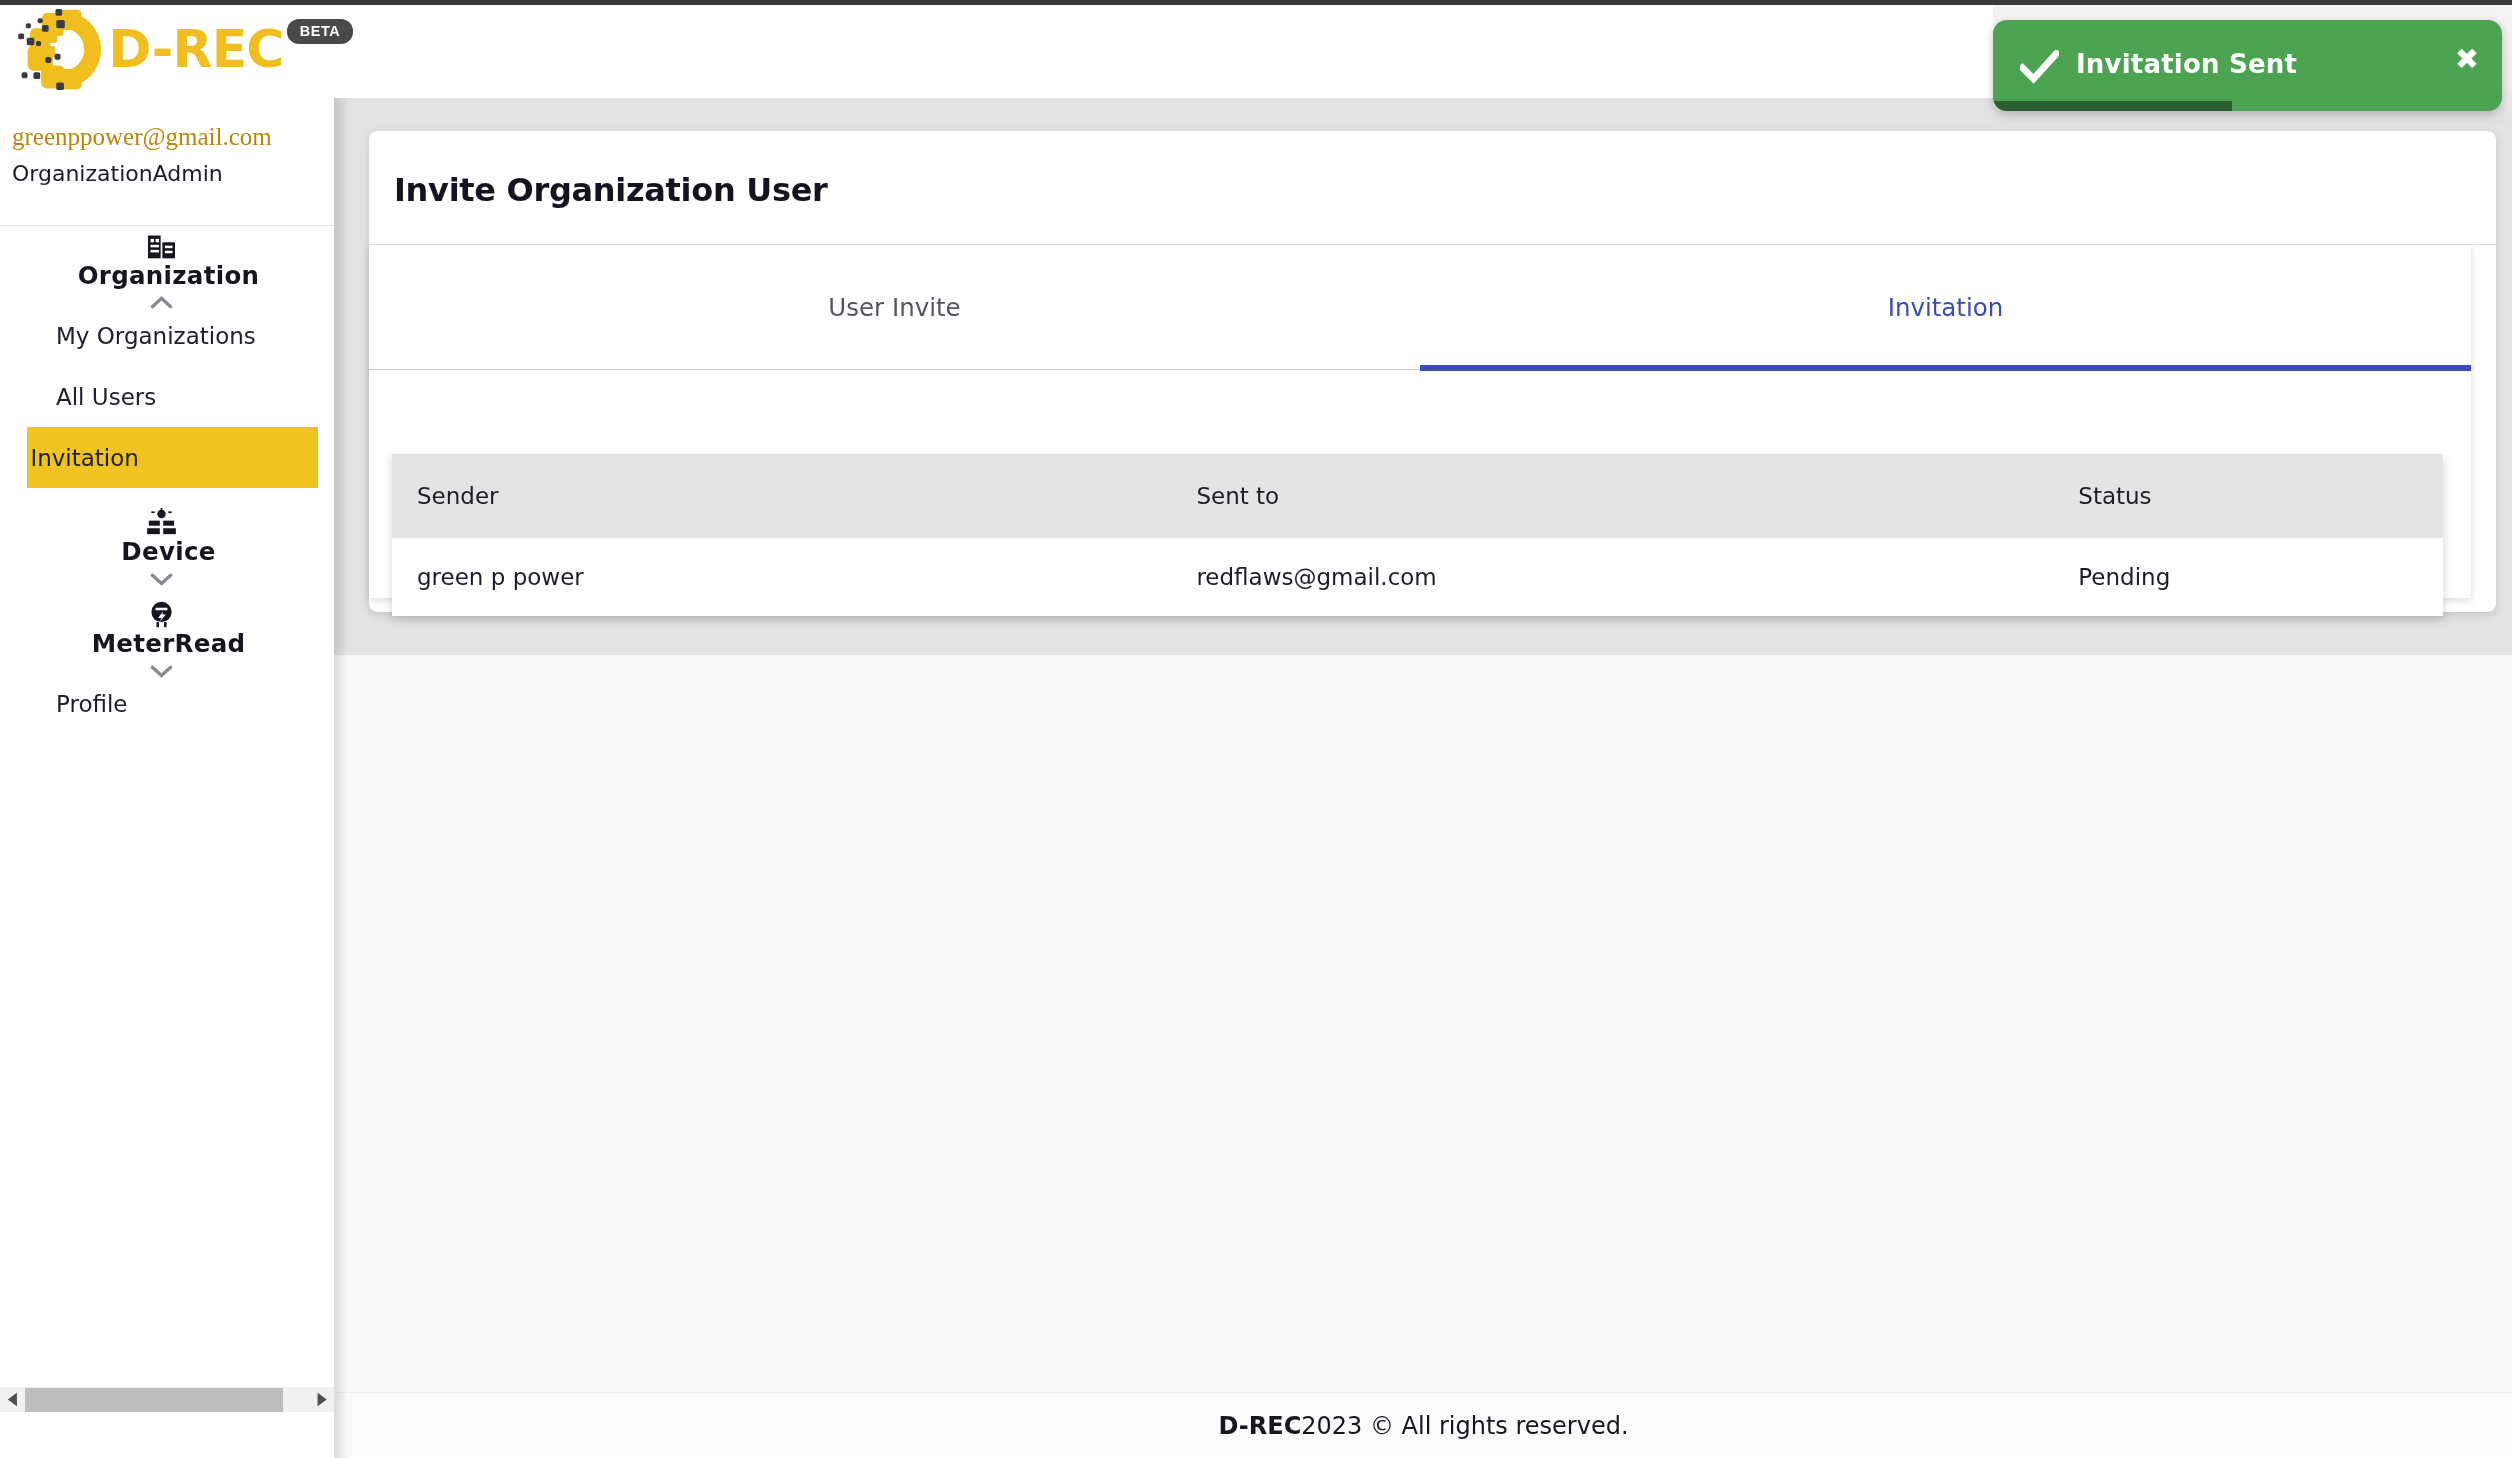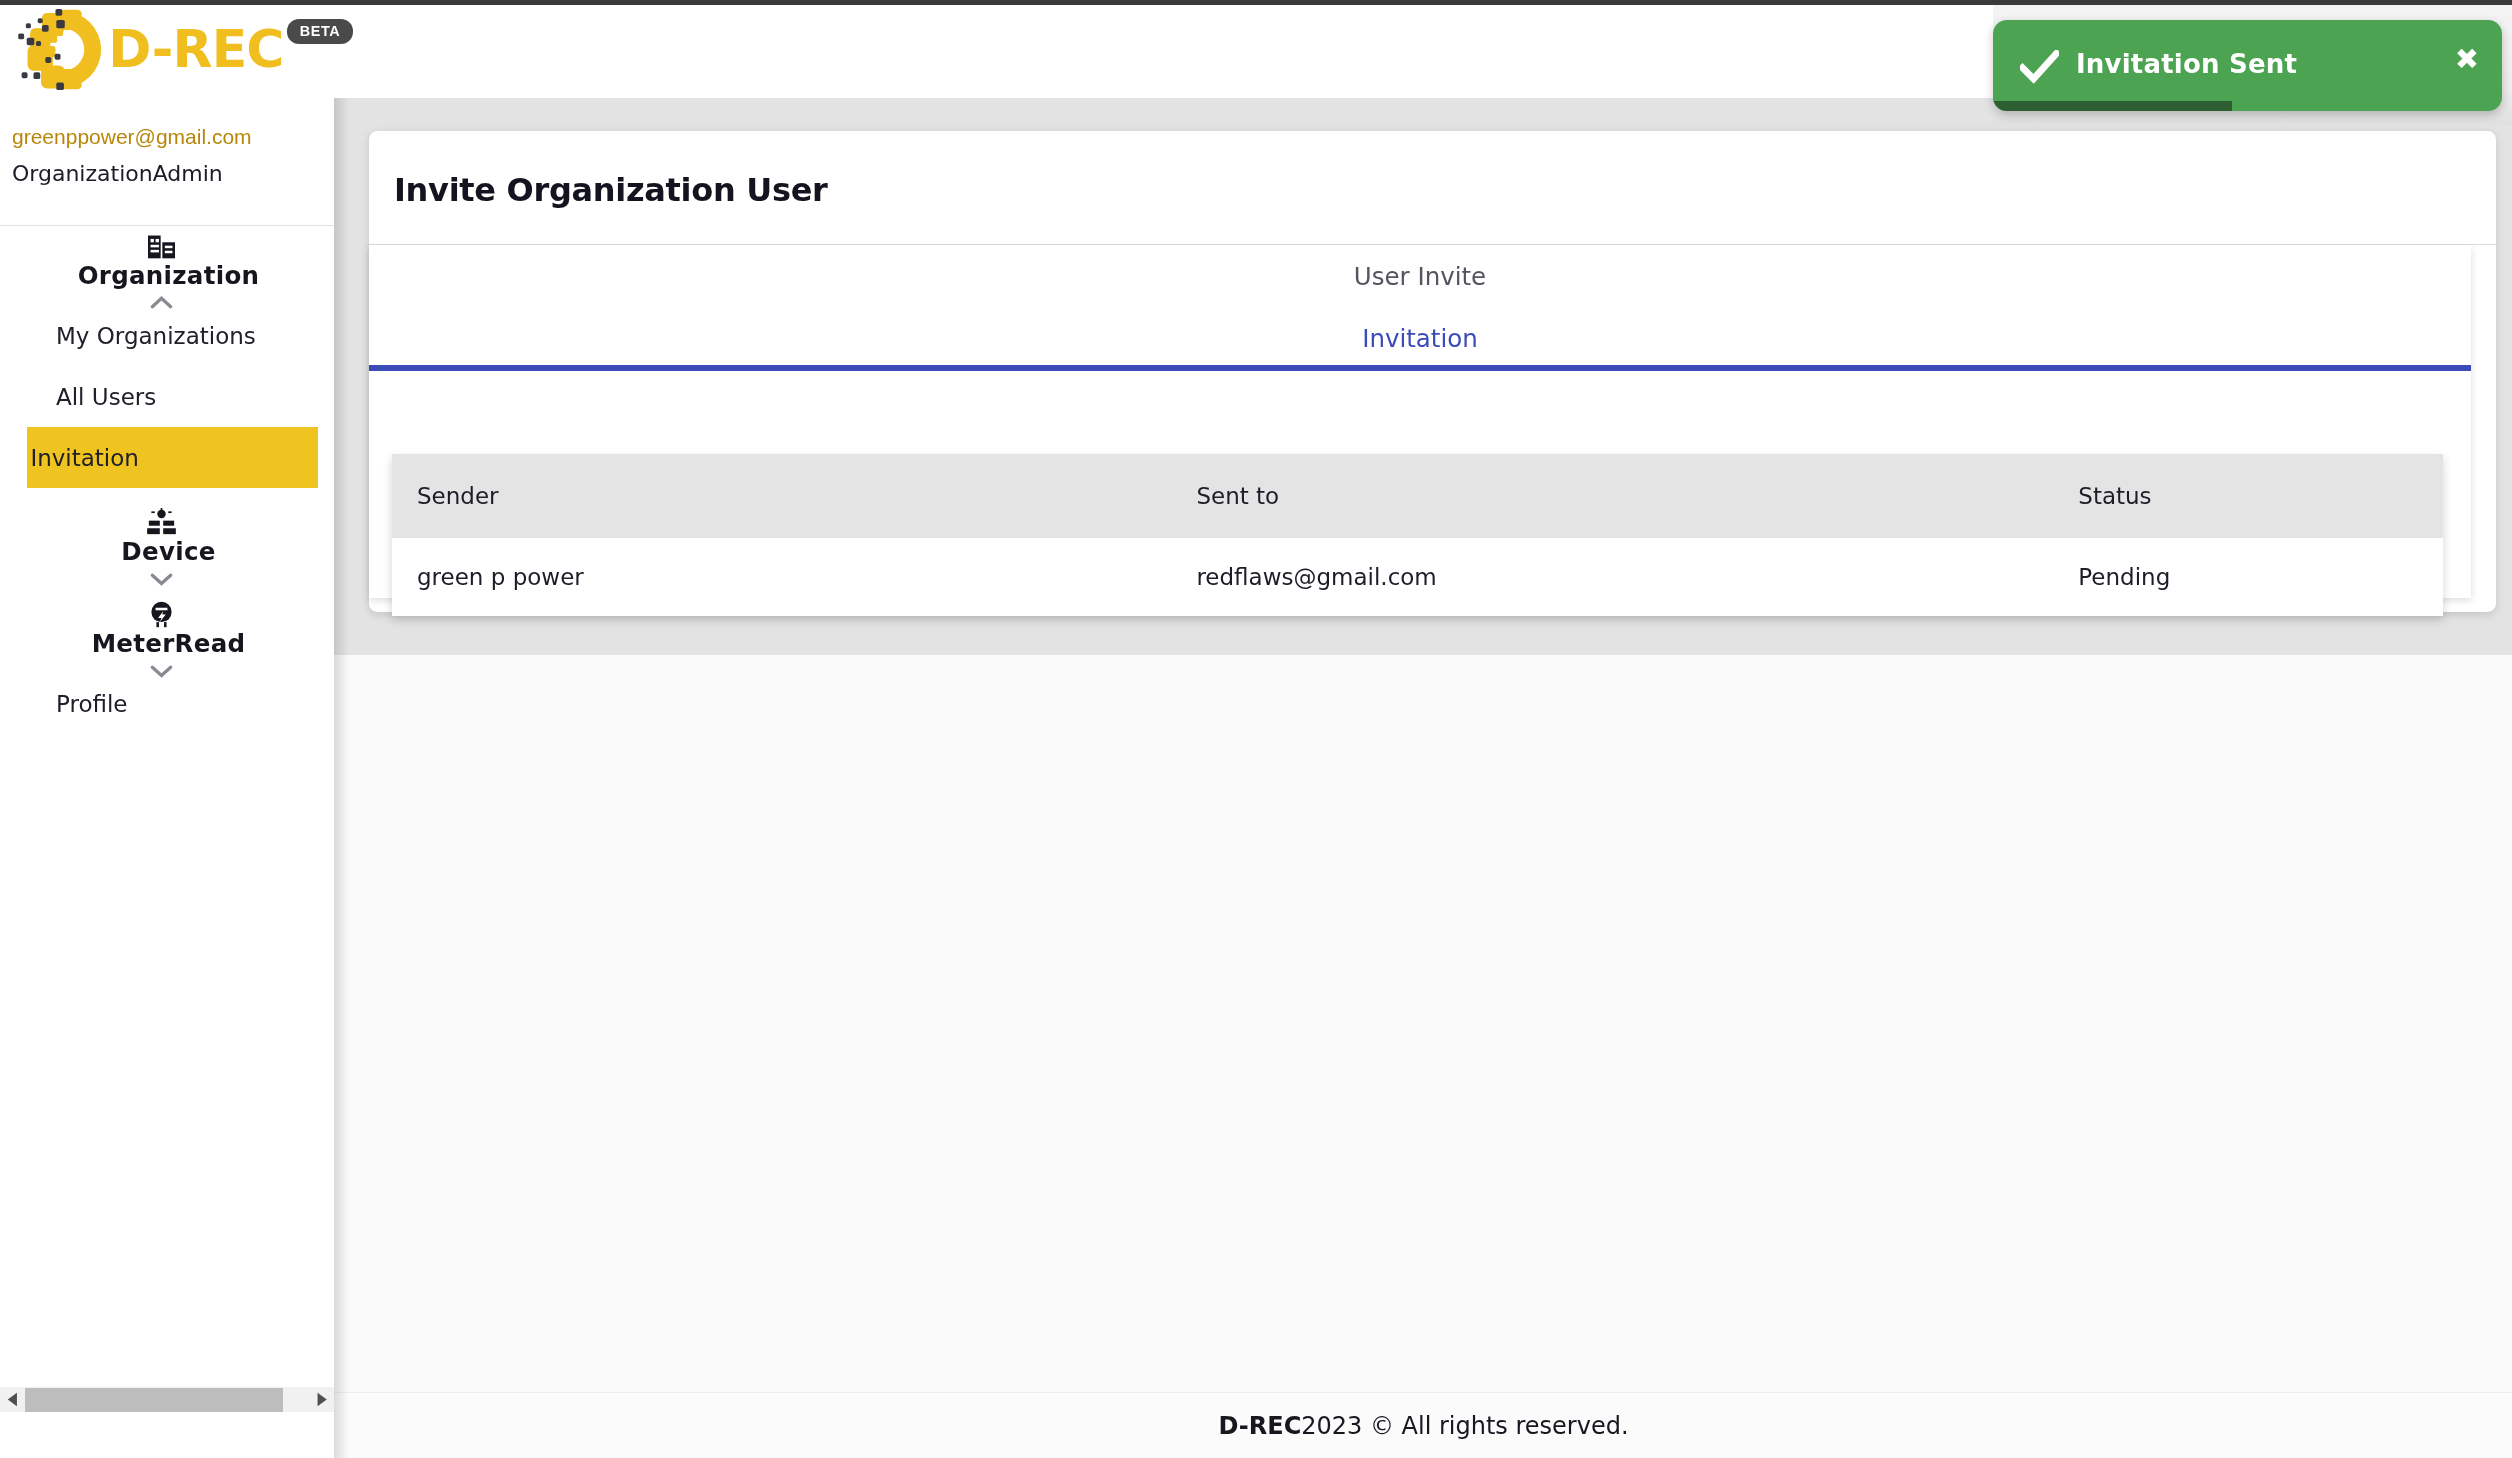--- a/index.html
+++ b/index.html
@@ -61,23 +61,23 @@
   }
   .user-block {
     padding: 18.6px 0 25px 12px;
     border-bottom: 1.7px solid #e3e3e3;
     height: 128px;
     overflow: hidden;
     white-space: nowrap;
   }
   .user-email {
     color: #B8860B;
-    font-size: 21px;
+    font-size: 25px;
     line-height: 39px;
-    font-family: Liberation Sans, sans-serif;
+    font-family: Liberation Serif, serif;
     white-space: nowrap;
   }
   .user-role {
     color: #1c1c28;
     font-size: 22px;
     line-height: 35px;
     font-family: "DejaVu Sans", sans-serif;
   }
 
   .nav { padding-top: 5px; }
@@ -184,21 +184,20 @@
   .card-tabs {
     position: absolute; top: 0px; left: 0px;
     width: 2102px;
     background: #ffffff;
     box-shadow: 0 2.5px 7.6px rgba(0,0,0,0.14);
   }
   .tabs-row {
     display: flex;
     height: 125px;
     border-bottom: 1.7px solid #c9c9c9;
-    flex-direction: column;
   }
   .tab {
     flex: 1 1 50%;
     display: flex; align-items: center; justify-content: center;
     font-size: 24.5px;
     color: #555561;
     cursor: pointer;
     position: relative;
     font-family: "DejaVu Sans", sans-serif;
   }

